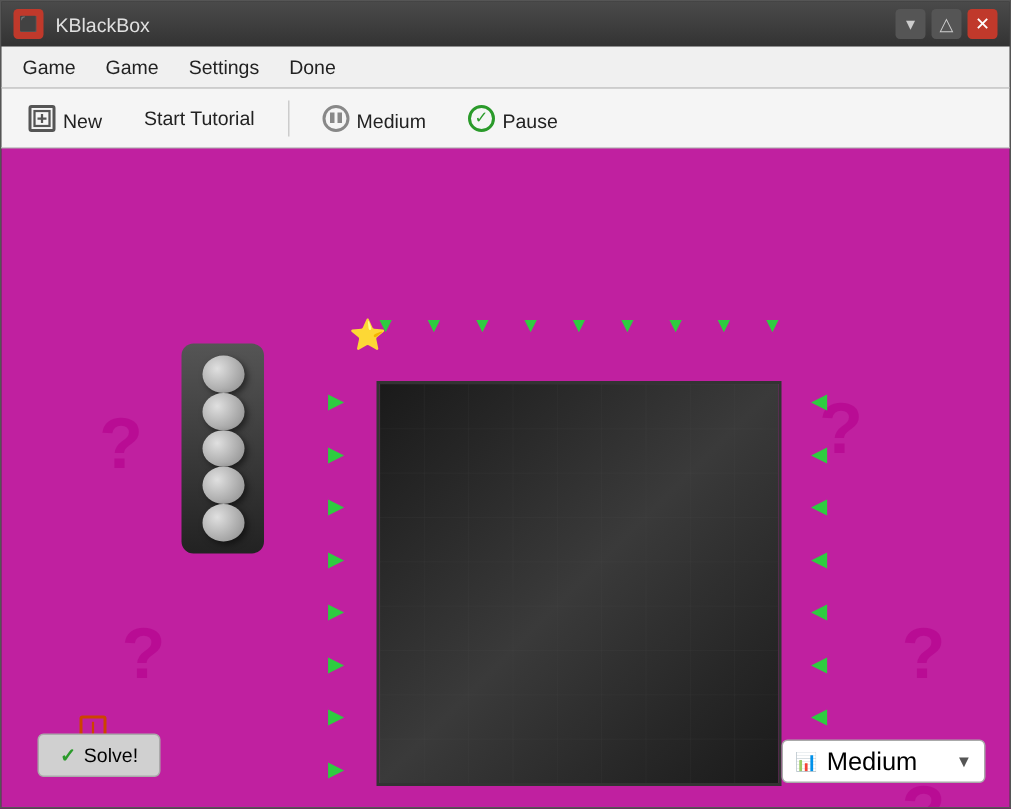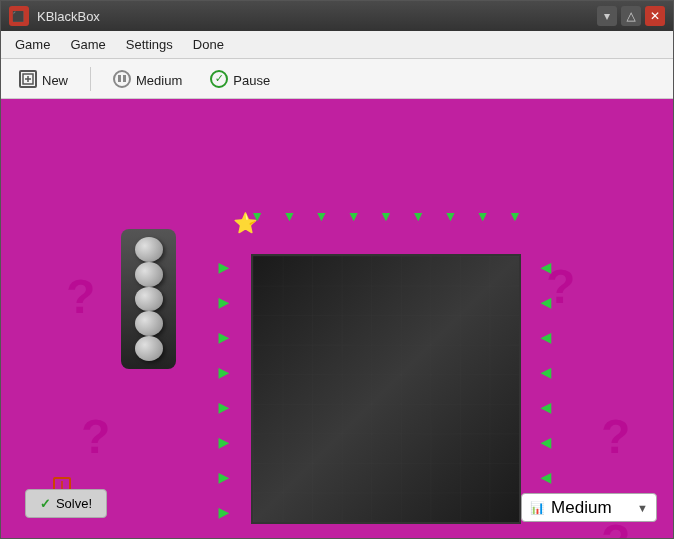--- a/index.html
+++ b/index.html
@@ -335,20 +335,23 @@
   <div class="toolbar">
     <button class="toolbar-btn">
       <div class="toolbar-btn-icon">
         <svg width="12" height="12" viewBox="0 0 12 12">
           <rect x="1" y="1" width="10" height="10" fill="none" stroke="#555" stroke-width="1.5"></rect>
           <line x1="6" y1="3" x2="6" y2="9" stroke="#555" stroke-width="1.5"></line>
           <line x1="3" y1="6" x2="9" y2="6" stroke="#555" stroke-width="1.5"></line>
         </svg>
       </div>
       <span>New</span>
+    </button>
+    <button class="toolbar-btn">
+      <span>Start Tutorial</span>
     </button>
     <div class="toolbar-separator"></div>
     <button class="toolbar-btn">
       <div class="pause-icon">
         <div class="pause-bar"></div>
         <div class="pause-bar"></div>
       </div>
       <span>Medium</span>
     </button>
     <button class="toolbar-btn">

